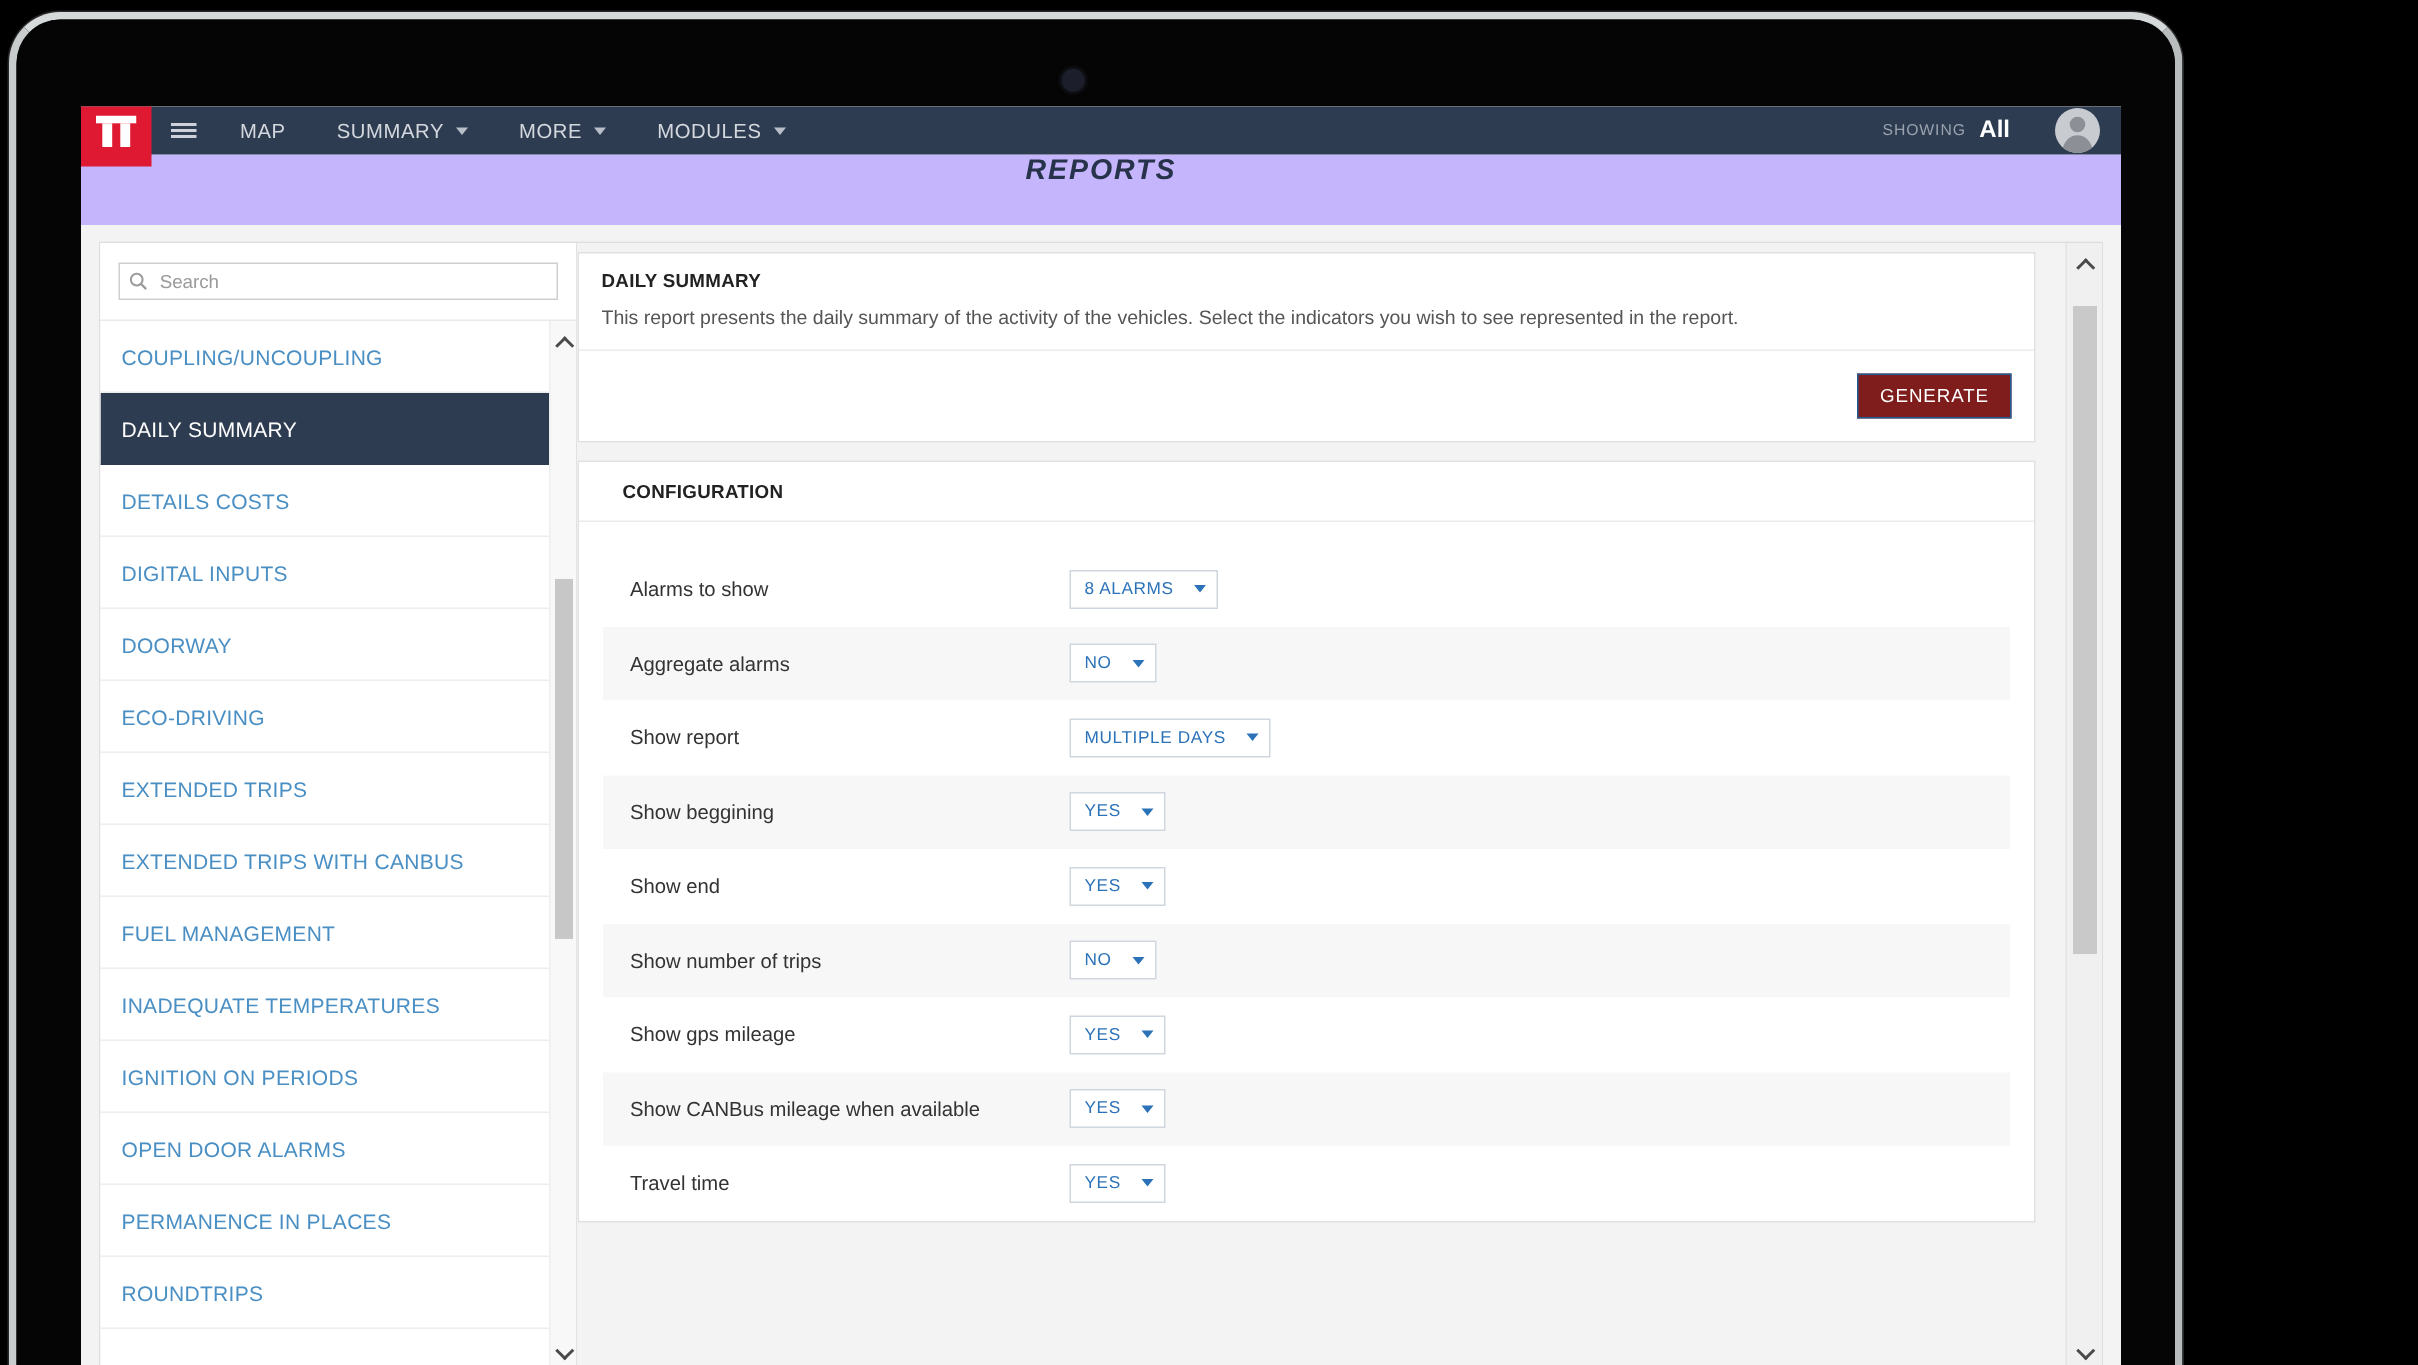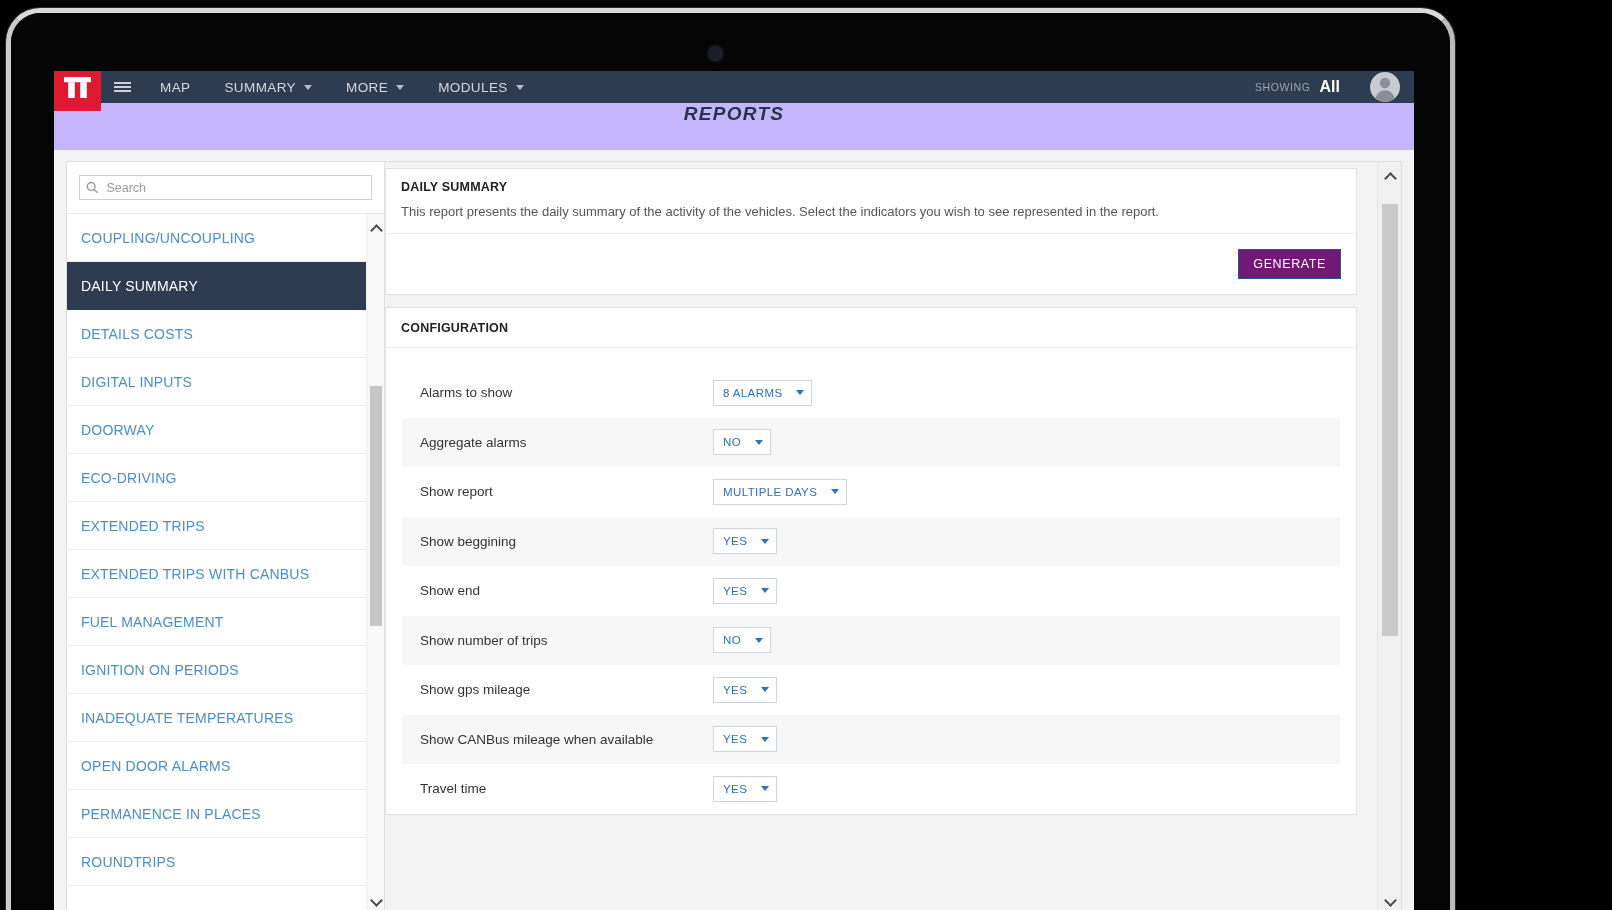--- a/index.html
+++ b/index.html
@@ -259,33 +259,33 @@
     border-bottom: 1px solid #ececec;
     line-height: 1.4;
   }
   .card-actions {
     padding: 12px 15px;
     display: flex; justify-content: flex-end;
     min-height: 60px;
     align-items: center;
   }
   #generate-button {
-    background: #701a75;
+    background: #7f1d1d;
     color: #ffffff;
     border: 1px solid #225c97;
     font-family: "Liberation Sans", sans-serif;
     font-size: 12.5px;
     letter-spacing: .6px;
     padding: 7px 14px;
     cursor: pointer;
   }
 
   #config-card .card-head {
     border-bottom: 1px solid #ececec;
-    padding: 13px 15px 12px 15px;
+    padding: 13px 15px 12px 29px;
   }
   #config-body { padding: 20px 16px 0 16px; }
 
   .config-row {
     display: flex; align-items: center;
     height: 49.5px;
     padding-left: 18px;
   }
   .config-row.odd { background: #f7f7f7; }
   .config-row.even { background: #ffffff; }
@@ -439,24 +439,24 @@
                   <div class="report-item">
                     <span>EXTENDED TRIPS</span>
                   </div>
                   <div class="report-item">
                     <span>EXTENDED TRIPS WITH CANBUS</span>
                   </div>
                   <div class="report-item">
                     <span>FUEL MANAGEMENT</span>
                   </div>
                   <div class="report-item">
+                    <span>INADEQUATE TEMPERATURES</span>
+                  </div>
+                  <div class="report-item">
                     <span>IGNITION ON PERIODS</span>
-                  </div>
-                  <div class="report-item">
-                    <span>INADEQUATE TEMPERATURES</span>
                   </div>
                   <div class="report-item">
                     <span>OPEN DOOR ALARMS</span>
                   </div>
                   <div class="report-item">
                     <span>PERMANENCE IN PLACES</span>
                   </div>
                   <div class="report-item">
                     <span>ROUNDTRIPS</span>
                   </div>

